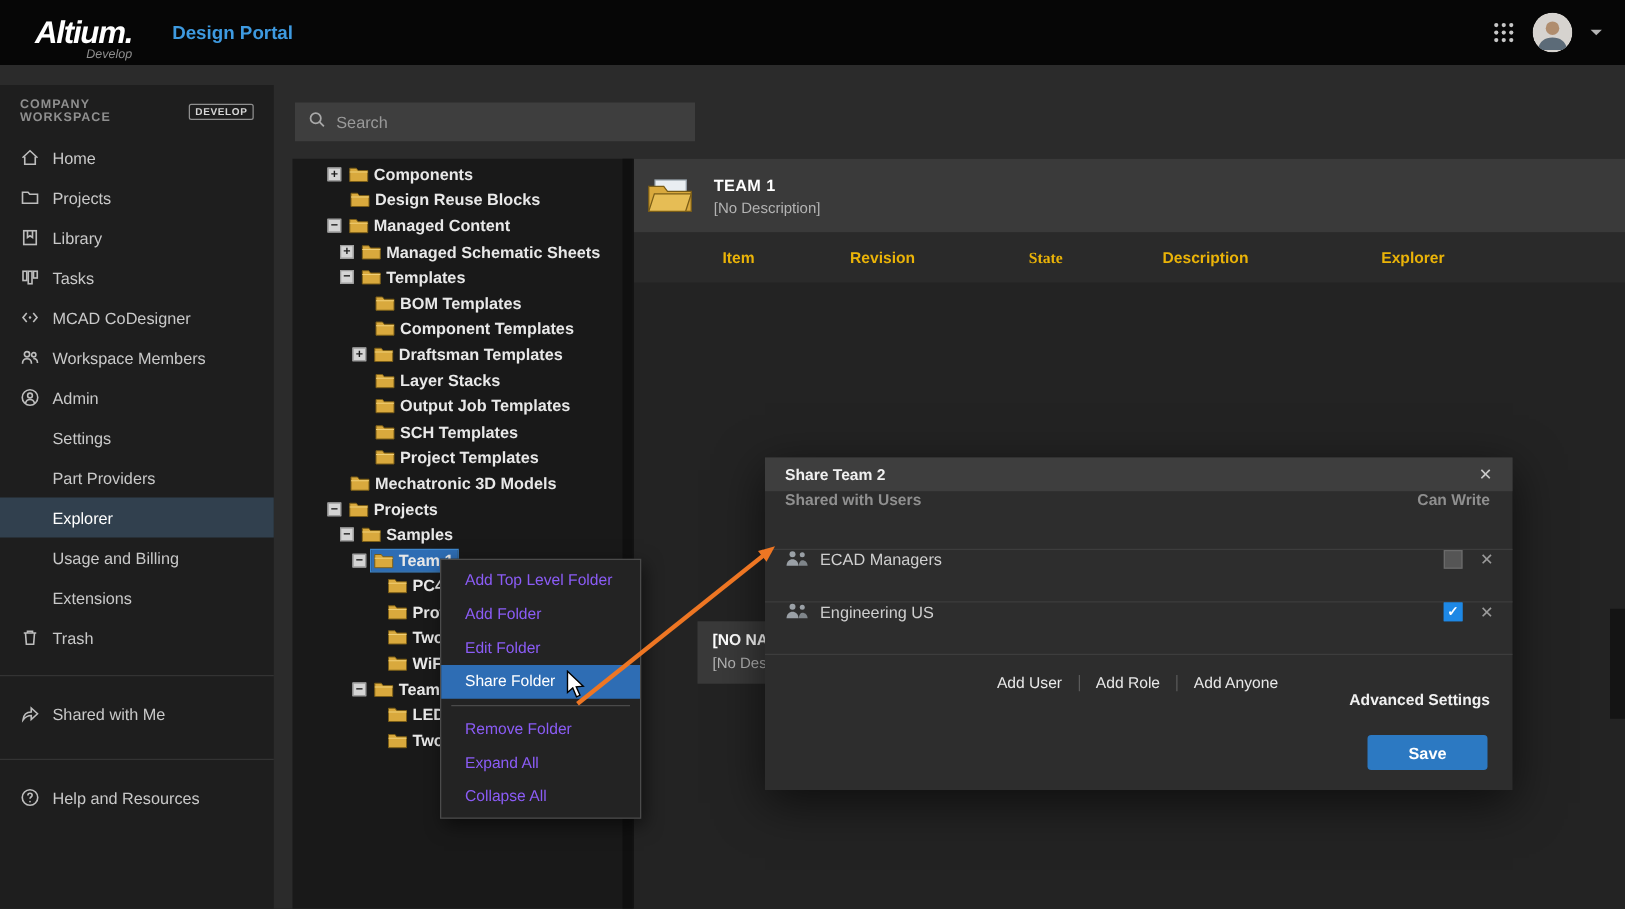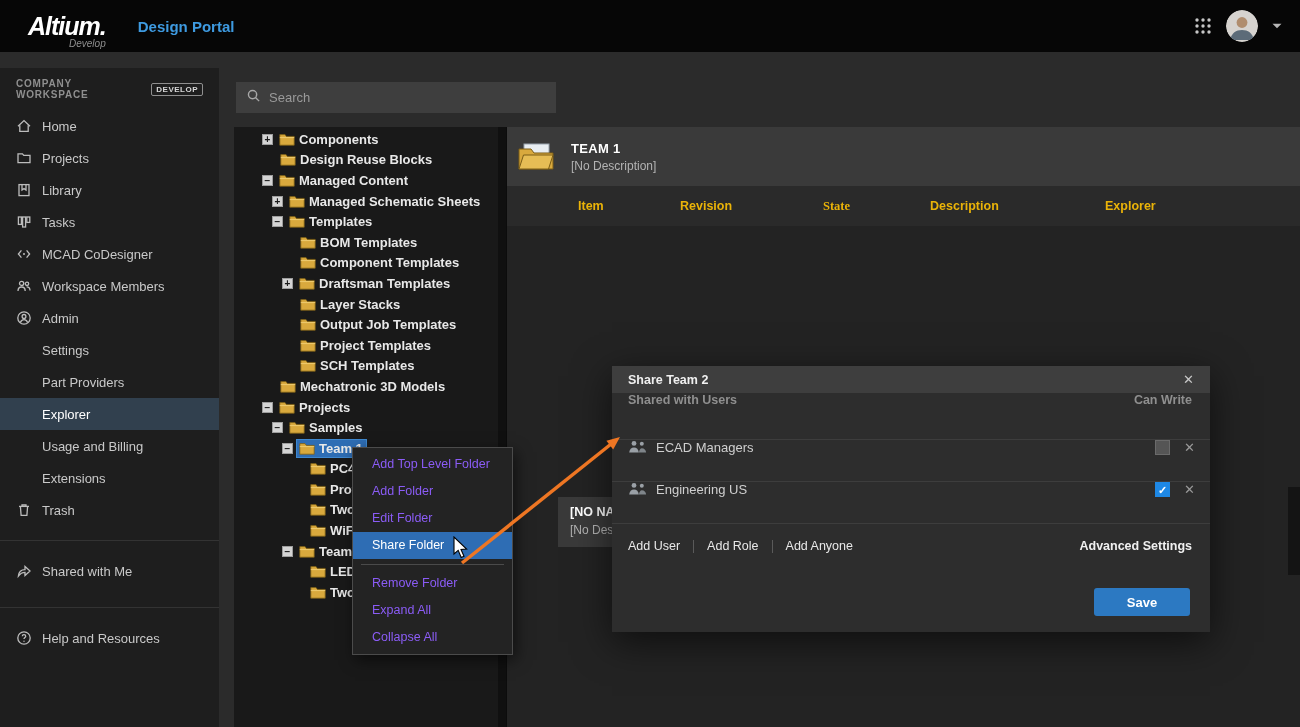--- a/index.html
+++ b/index.html
@@ -78,21 +78,21 @@
   .dialog-headrow{height:47px;display:flex;align-items:flex-start;padding:0 18px 0 16px;border-bottom:1px solid #3d3d3d;}
   .dh-left{flex:1;font-size:12.5px;font-weight:bold;color:#8f8f8f;}
   .dh-right{font-size:12.5px;font-weight:bold;color:#8f8f8f;}
   .share-row{height:42px;display:flex;align-items:flex-start;padding:0 16px;border-bottom:1px solid #3d3d3d;}
   .row-icon{width:20px;height:14px;margin-right:8px;display:inline-flex;flex:none;}
   .row-name{flex:1;font-size:13px;color:#cfcfcf;}
   .checkbox{width:15px;height:15px;background:#555;border:1px solid #6a6a6a;margin-right:14px;position:relative;cursor:pointer;flex:none;}
   .checkbox.checked{background:var(--checkbox-blue,#1e88e5);border-color:var(--checkbox-blue,#1e88e5);}
   .checkbox.checked::after{content:"✓";position:absolute;inset:0;color:#fff;font-size:11px;line-height:14px;text-align:center;font-weight:bold;}
   .row-remove{color:#9a9a9a;font-size:13px;cursor:pointer;width:10px;text-align:center;}
-  .dialog-actions{display:flex;align-items:center;padding:15px 18px 0 16px;}
+  .dialog-actions{display:flex;align-items:center;padding:15px 18px 0 16px;flex-direction:column;}
   .action-link{font-size:12.5px;color:#e8e8e8;cursor:pointer;}
   .vsep{width:1px;height:13px;background:#5a5a5a;margin:0 13px;}
   .advanced{margin-left:auto;font-size:12.5px;font-weight:bold;color:#f0f0f0;cursor:pointer;}
   .save-btn{position:absolute;right:20px;bottom:16px;width:96px;height:28px;background:var(--save-blue,#2c79c2);border:none;border-radius:3px;color:#fff;font-size:13px;font-weight:bold;font-family:inherit;cursor:pointer;}
 
   
   .arrow-svg{position:absolute;left:430px;top:410px;z-index:40;pointer-events:none;}
   .arrow-svg line{stroke:var(--annotation-orange,#ee7623);stroke-width:3.5;}
   .arrow-svg polygon{fill:var(--annotation-orange,#ee7623);}
   .cursor-svg{position:absolute;left:452px;top:536px;z-index:50;pointer-events:none;}
@@ -395,33 +395,33 @@
       </div>
       <div class="tree-row" style="padding-left:48px">
         <span class="exp-spacer"></span>
         <span class="tree-hl">
           <span class="tree-ficon">
             <svg viewBox="0 0 16 13" width="16" height="13">
               <path d="M0.8 1.6 H6 L7.4 3.4 H15.2 V12.2 H0.8 Z" fill="#d9a93d" stroke="#7a5d17" stroke-width="0.8"></path>
               <path d="M0.8 4.6 H15.2" stroke="#f0cf76" stroke-width="0.9"></path>
             </svg>
           </span>
+          <span>SCH Templates</span>
+        </span>
+      </div>
+      <div class="tree-row" style="padding-left:48px">
+        <span class="exp-spacer"></span>
+        <span class="tree-hl">
+          <span class="tree-ficon">
+            <svg viewBox="0 0 16 13" width="16" height="13">
+              <path d="M0.8 1.6 H6 L7.4 3.4 H15.2 V12.2 H0.8 Z" fill="#d9a93d" stroke="#7a5d17" stroke-width="0.8"></path>
+              <path d="M0.8 4.6 H15.2" stroke="#f0cf76" stroke-width="0.9"></path>
+            </svg>
+          </span>
           <span>Project Templates</span>
-        </span>
-      </div>
-      <div class="tree-row" style="padding-left:48px">
-        <span class="exp-spacer"></span>
-        <span class="tree-hl">
-          <span class="tree-ficon">
-            <svg viewBox="0 0 16 13" width="16" height="13">
-              <path d="M0.8 1.6 H6 L7.4 3.4 H15.2 V12.2 H0.8 Z" fill="#d9a93d" stroke="#7a5d17" stroke-width="0.8"></path>
-              <path d="M0.8 4.6 H15.2" stroke="#f0cf76" stroke-width="0.9"></path>
-            </svg>
-          </span>
-          <span>SCH Templates</span>
         </span>
       </div>
       <div class="tree-row" style="padding-left:28px">
         <span class="exp-spacer"></span>
         <span class="tree-hl">
           <span class="tree-ficon">
             <svg viewBox="0 0 16 13" width="16" height="13">
               <path d="M0.8 1.6 H6 L7.4 3.4 H15.2 V12.2 H0.8 Z" fill="#d9a93d" stroke="#7a5d17" stroke-width="0.8"></path>
               <path d="M0.8 4.6 H15.2" stroke="#f0cf76" stroke-width="0.9"></path>
             </svg>

